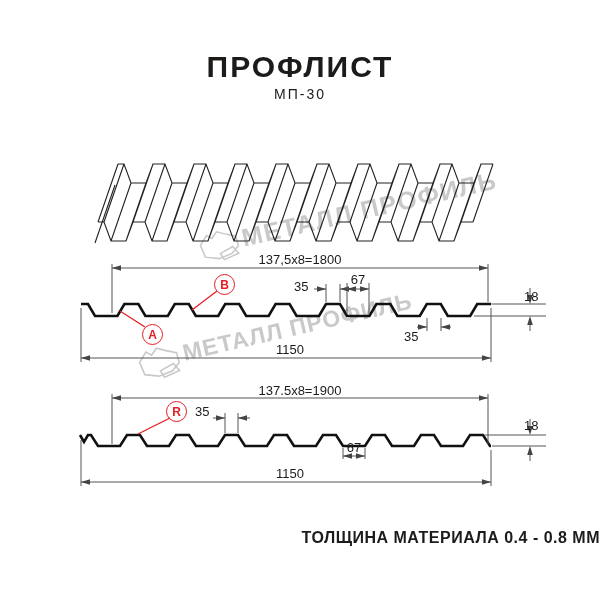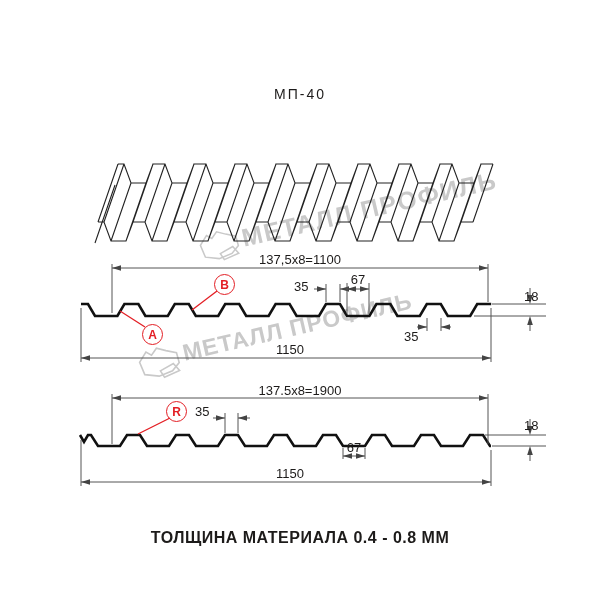--- a/index.html
+++ b/index.html
@@ -2,21 +2,21 @@
 <html><head>
 <meta charset="utf-8">
 <style>
   html,body{margin:0;padding:0;}
   .page{position:relative;width:600px;height:600px;background:#ffffff;overflow:hidden;
         font-family:"Liberation Sans",sans-serif;color:#1d1b1a;}
   .title{position:absolute;left:0;top:50px;width:600px;text-align:center;
          font-size:30px;font-weight:800;letter-spacing:2px;color:#1d1b1a;}
   .subtitle{position:absolute;left:0;top:86px;width:600px;text-align:center;
             font-size:14px;font-weight:500;letter-spacing:2px;color:#1d1b1a;}
-  .footer{position:absolute;left:0;top:529px;width:600px;text-align:center;
+  .footer{position:absolute;left:0;top:529px;width:600px;text-align:right;
           font-size:16px;font-weight:600;letter-spacing:.5px;color:#1d1b1a;}
   svg.lines{position:absolute;left:0;top:0;z-index:2;}
   .wm{position:absolute;z-index:1;color:#c9c9c9;}
   .wm-text{position:absolute;white-space:nowrap;font-weight:700;color:#c9c9c9;
            transform:rotate(-13deg);transform-origin:0 50%;}
   .wm-text.w1{left:242px;top:224px;font-size:25px;letter-spacing:1.5px;}
   .wm-text.w2{left:183px;top:340px;font-size:23px;letter-spacing:1px;}
   .wm-logo{position:absolute;}
   .wm-logo.w1{left:196px;top:227px;transform:rotate(-10deg);}
   .wm-logo.w2{left:135px;top:343px;transform:rotate(-10deg);}
@@ -29,21 +29,22 @@
   .persp{fill:none;stroke:#222222;stroke-width:1.1;}
   .dl{stroke:#555555;stroke-width:1;fill:none;}
   .arr{fill:#444444;stroke:none;}
   .red{stroke:#e31e24;stroke-width:1.3;fill:none;}
 </style>
 </head>
 <body>
 
 <div class="page">
 
-  <div class="subtitle">МП-40</div>
+  <div class="title">ПРОФЛИСТ</div>
+  <div class="subtitle">МП-30</div>
 
   <svg class="wm wm-logo w1" width="46" height="38" viewBox="0 0 48 38">
     <polygon points="5,15 13,6 18,10 24,4 33,8 43,12 44,22 36,29 22,32 8,28" fill="none" stroke="#c9c9c9" stroke-width="1.6"></polygon>
     <polygon points="24,27 38,22 43,30 27,34" fill="none" stroke="#c9c9c9" stroke-width="1.6"></polygon>
   </svg>
   <div class="wm wm-text w1">МЕТАЛЛ ПРОФИЛЬ</div>
 
   <svg class="wm wm-logo w2" width="48" height="40" viewBox="0 0 48 38">
     <polygon points="5,15 13,6 18,10 24,4 33,8 43,12 44,22 36,29 22,32 8,28" fill="none" stroke="#c9c9c9" stroke-width="1.6"></polygon>
     <polygon points="24,27 38,22 43,30 27,34" fill="none" stroke="#c9c9c9" stroke-width="1.6"></polygon>
@@ -128,21 +129,21 @@
 
     <line class="dl" x1="81" y1="482" x2="491" y2="482"></line>
     <path class="arr" d="M81,482 l9,-2.8 l0,5.6 z"></path>
       <path class="arr" d="M491,482 l-9,-2.8 l0,5.6 z"></path>
     <line class="dl" x1="81" y1="440" x2="81" y2="486"></line>
     <line class="dl" x1="491" y1="450" x2="491" y2="486"></line>
 
     <line class="red" x1="170" y1="418" x2="138" y2="434"></line>
   </svg>
 
-  <span class="dim c" style="left:300px;top:252px;">137,5x8=1100</span>
+  <span class="dim c" style="left:300px;top:252px;">137,5x8=1800</span>
   <span class="dim" style="left:294px;top:279px;">35</span>
   <span class="dim c" style="left:358px;top:272px;">67</span>
   <span class="dim" style="left:524px;top:289px;">18</span>
   <span class="dim" style="left:404px;top:329px;">35</span>
   <span class="dim c" style="left:290px;top:342px;">1150</span>
   <span class="callout" style="left:142px;top:324px;">A</span>
   <span class="callout" style="left:214px;top:274px;">B</span>
 
   <span class="dim c" style="left:300px;top:383px;">137.5x8=1900</span>
   <span class="dim" style="left:195px;top:404px;">35</span>

